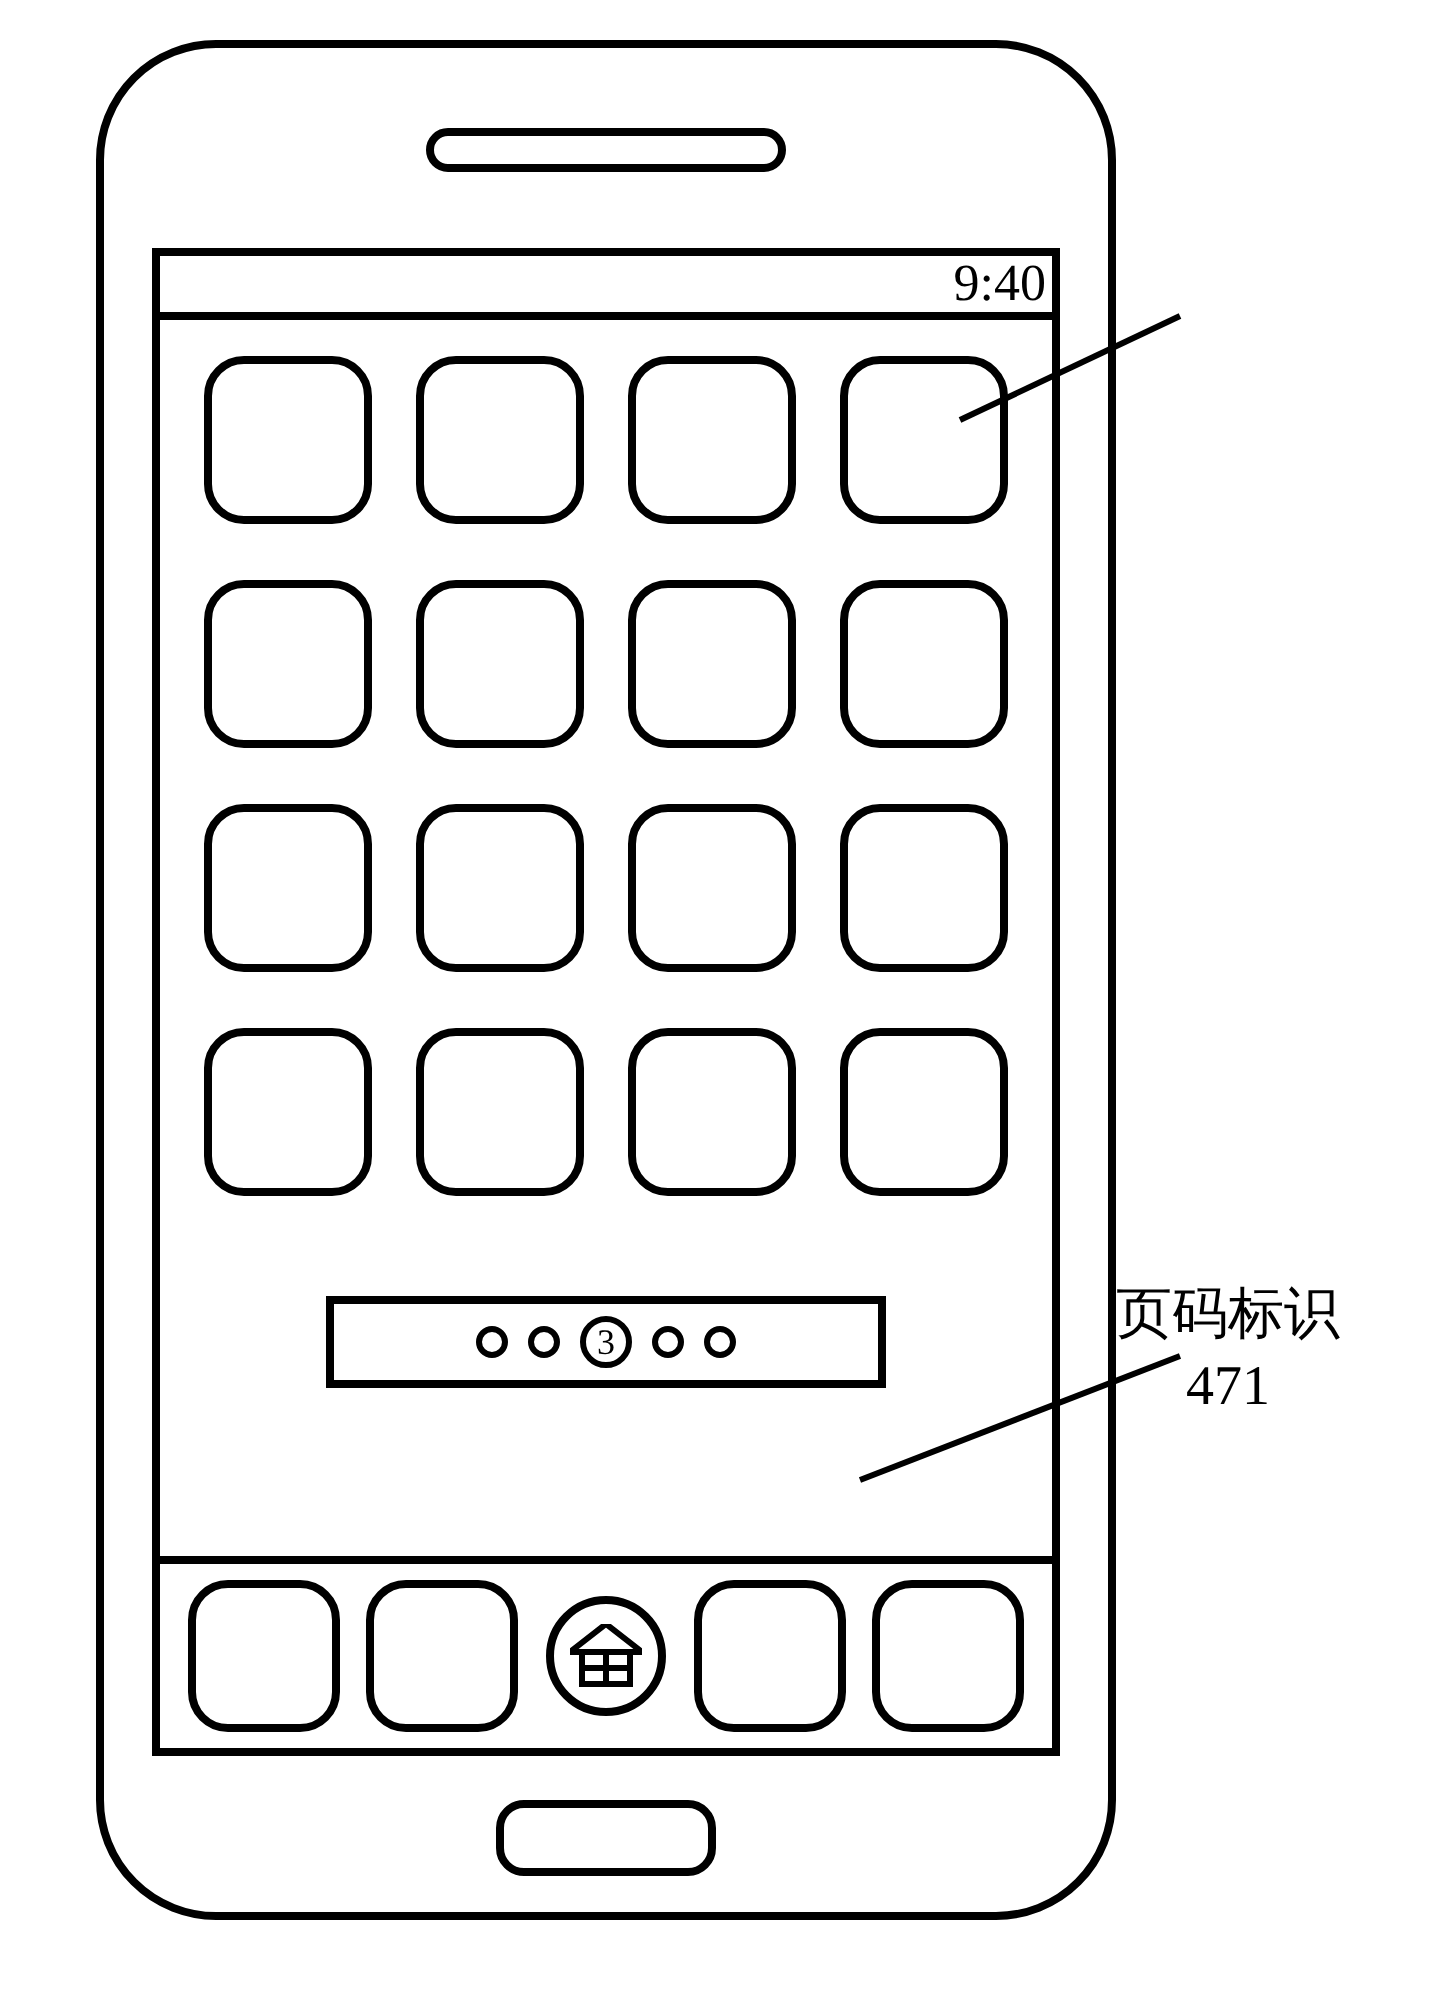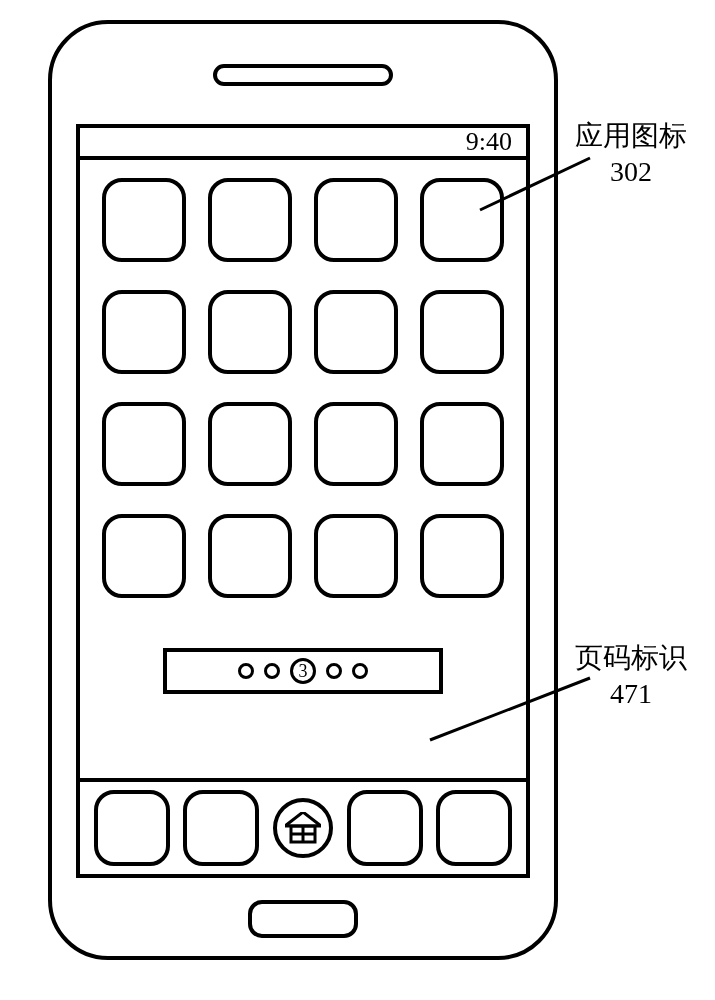--- a/index.html
+++ b/index.html
@@ -54,21 +54,21 @@
     top: 100px;
     bottom: 78px;
     border: 4px solid #000;
   }
   .status-bar {
     height: 32px;
     border-bottom: 4px solid #000;
     display: flex;
     justify-content: flex-end;
     align-items: center;
-    padding: 0 14px;
+    padding: 0 3px;
     font-family: "Times New Roman", serif;
     font-size: 26px;
   }
 
   .content {
     position: absolute;
     left: 0; right: 0;
     top: 32px; bottom: 0;
     display: flex;
     flex-direction: column;
@@ -225,26 +225,22 @@
 
       </div>
     </div>
 
     <div class="home-btn"></div>
   </div>
 
   <svg class="lead" style="left:470px; top:150px; width:130px; height:70px;">
     <line x1="10" y1="60" x2="120" y2="8" stroke="#000" stroke-width="3"></line>
   </svg>
-  <div class="callout" style="left:575px; top:118px;">
-    <span>应用图标</span>
-    <span class="num">302</span>
-  </div>
 
   <svg class="lead" style="left:430px; top:670px; width:170px; height:80px;">
     <line x1="0" y1="70" x2="160" y2="8" stroke="#000" stroke-width="3"></line>
   </svg>
-  <div class="callout" style="left:575px; top:640px;">
+  <div class="callout" style="left:558px; top:640px;">
     <span>页码标识</span>
     <span class="num">471</span>
   </div>
 
 </div>
 
 </body></html>

